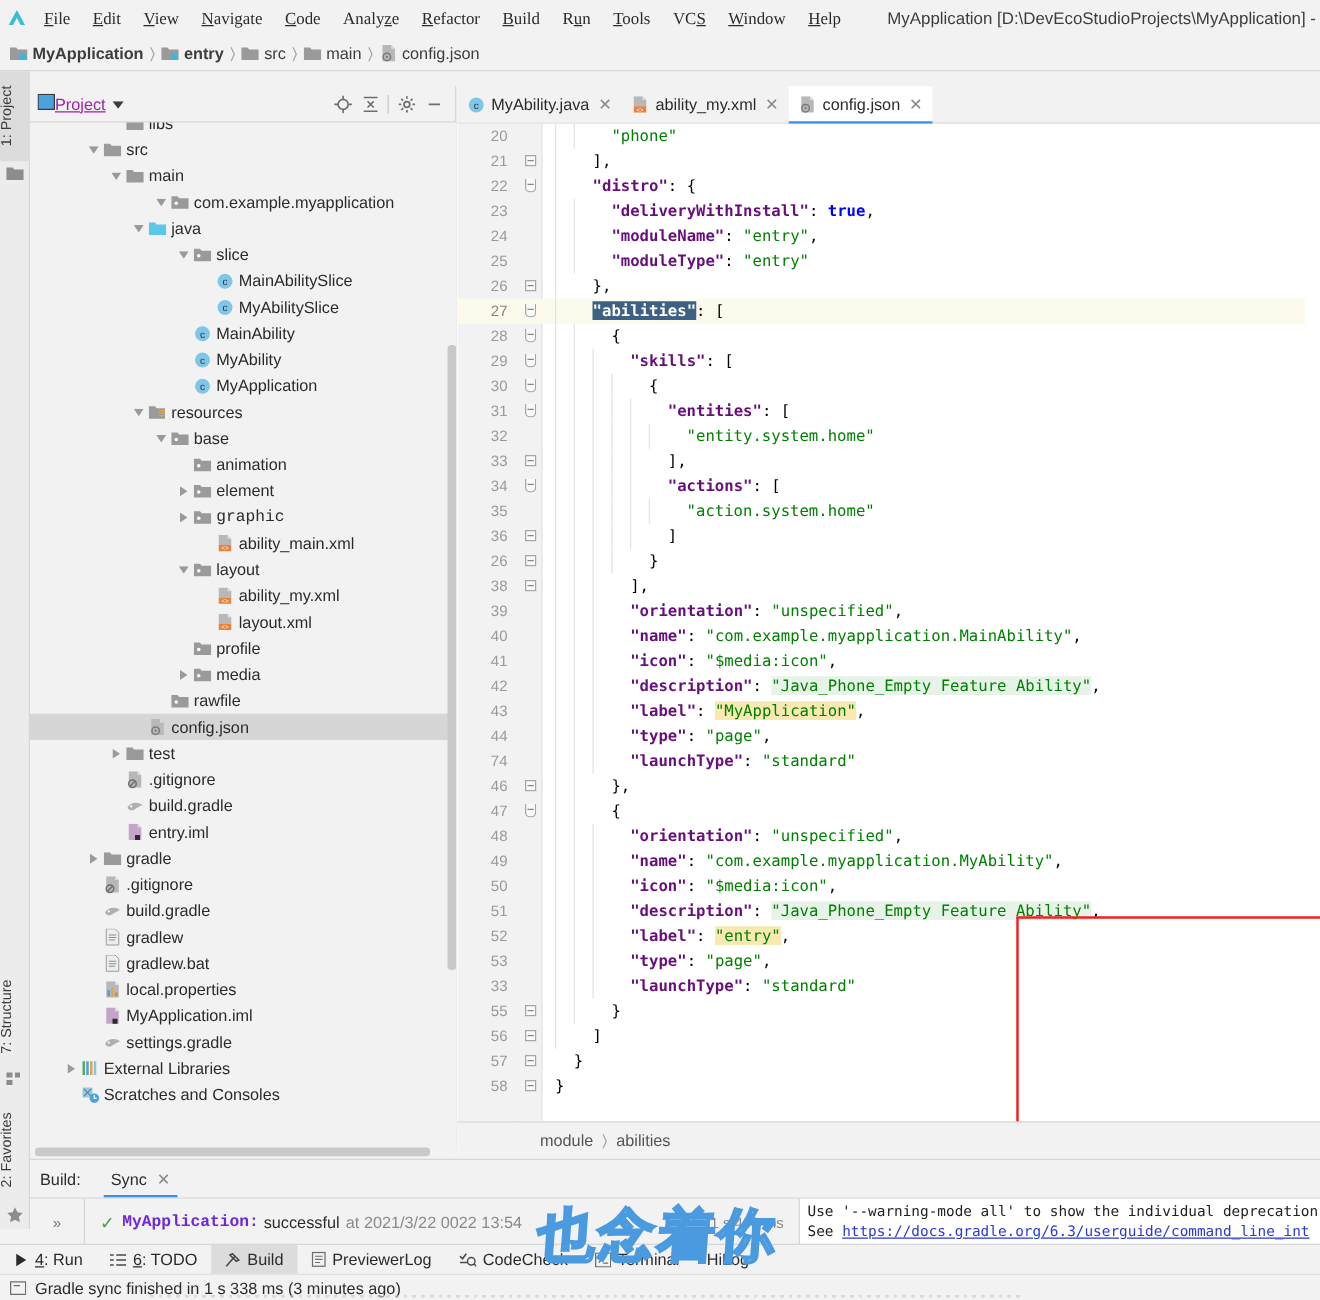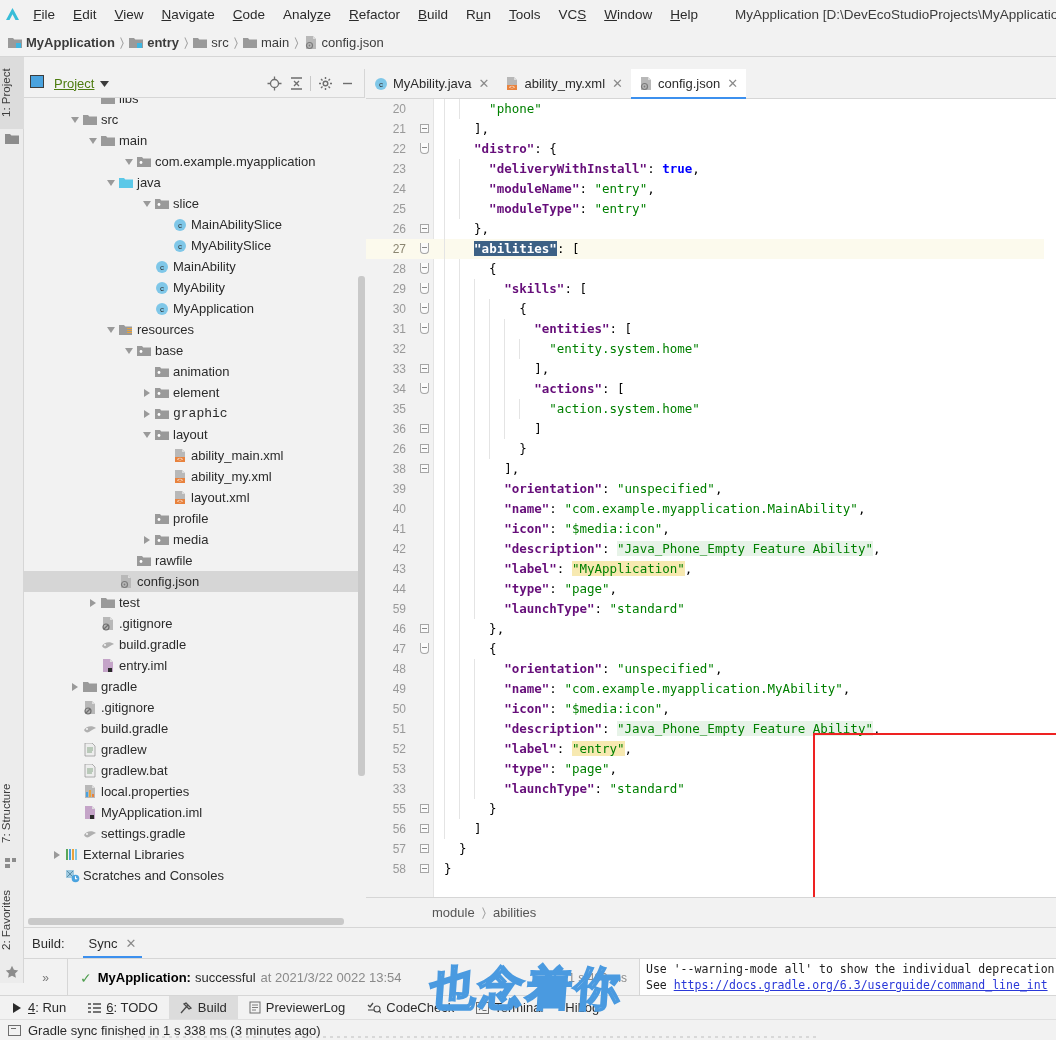--- a/index.html
+++ b/index.html
@@ -60,21 +60,21 @@
 
   
   .projpanel {
     position: absolute; left: 24px; top: 69px; width: 341px; height: 858px;
     background: #f2f2f2; border-right: 1px solid #d6d6d6;
   }
   .proj-head {
     height: 28px; display: flex; align-items: center; padding: 0 6px;
     background: #f2f2f2;
   }
-  .proj-head .title { font-size: 13px; margin-left: 10px; color: #4d7c0f; text-decoration: underline; }
+  .proj-head .title { font-size: 13px; margin-left: 0; color: #a21caf; text-decoration: underline; }
   .proj-head .spacer { flex: 1; }
   .proj-head .tb { width: 22px; height: 22px; display: flex; align-items: center; justify-content: center; cursor: default; }
   .proj-divider { width: 1px; height: 15px; background: #c8c8c8; margin: 0 3px; }
 
   .tree {
     position: absolute; top: 28px; left: 0; width: 341px; height: 830px;
     background: #f2f2f2; overflow: hidden;
     border-top: 1px solid #d6d6d6;
   }
   .row {
@@ -210,21 +210,21 @@
   }
   .bp-left {
     width: 44px; height: 38px; background: #f2f2f2; display: flex; align-items: center; justify-content: center;
     color: #777; font-size: 12px; border-right: 1px solid #d6d6d6;
   }
   .bp-tree {
     flex: 1; background: #f2f2f2; display: flex; align-items: center; padding-left: 12px;
     font-size: 13px; position: relative; border-right: 1px solid #d6d6d6;
   }
   .bp-tree .ok { color: #4f9e4f; margin-right: 6px; font-size: 14px; }
-  .bp-tree .nm { font-weight: bold; color: #000000; }
+  .bp-tree .nm { font-weight: bold; color: #6d28d9; font-family: Liberation Mono, monospace; }
   .bp-tree .st { color: #2b2b2b; margin-left: 4px; }
   .bp-tree .at { color: #8a8a8a; margin-left: 5px; }
   .bp-tree .dur { position: absolute; right: 12px; color: #8a8a8a; font-size: 12px; }
   .bp-console {
     width: 416px; background: #fff; padding: 2px 6px; overflow: hidden;
     font-family: "DejaVu Sans Mono", monospace; font-size: 11.5px; line-height: 16px;
     color: #222; white-space: pre;
   }
   .bp-console a { color: #2a38d8; text-decoration: underline; }
 
@@ -269,21 +269,21 @@
 <body>
 
 <div id="app">
 
   <div class="menubar">
     <div class="logo-ide">
       <svg width="17" height="17" viewBox="0 0 17 17">
         <path d="M8.5 2 L15 14 L11.5 14 L8.5 8.2 L5.5 14 L2 14 Z" fill="#38bdd8"></path>
       </svg>
     </div>
-    <div id="menu-items" style="display:flex;align-items:center;">
+    <div id="menu-items" style="display:flex;align-items:center;font-family:Liberation Serif, serif;">
         <div class="menu-item"><u>F</u>ile</div>
         <div class="menu-item"><u>E</u>dit</div>
         <div class="menu-item"><u>V</u>iew</div>
         <div class="menu-item"><u>N</u>avigate</div>
         <div class="menu-item"><u>C</u>ode</div>
         <div class="menu-item">Analy<u>z</u>e</div>
         <div class="menu-item"><u>R</u>efactor</div>
         <div class="menu-item"><u>B</u>uild</div>
         <div class="menu-item">R<u>u</u>n</div>
         <div class="menu-item"><u>T</u>ools</div>
@@ -599,45 +599,45 @@
               </svg>
             </span>
             <span class="ic" style="display: inline-flex; align-items: center;">
               <svg width="14" height="12" viewBox="0 0 14 12">
                 <path d="M0 1h5l1.3 1.5H14V11H0z" fill="#9a9a9a"></path>
                 <circle cx="4" cy="6.5" r="1.4" fill="#fff"></circle>
               </svg>
             </span>
             <span class="lbl">graphic</span>
           </div>
-          <div class="row" style="padding-left: 116px;">
-            <span class="arrow">
-              <svg width="8" height="6" viewBox="0 0 8 6">
-                <path d="M0 0h8L4 6z" fill="#9a9a9a"></path>
-              </svg>
-            </span>
-            <span class="ic" style="display: inline-flex; align-items: center;">
-              <svg width="14" height="12" viewBox="0 0 14 12">
-                <path d="M0 1h5l1.3 1.5H14V11H0z" fill="#9a9a9a"></path>
-                <circle cx="4" cy="6.5" r="1.4" fill="#fff"></circle>
-              </svg>
-            </span>
-            <span class="lbl">layout</span>
-          </div>
           <div class="row" style="padding-left: 134px;">
             <span class="arrow"></span>
             <span class="ic" style="display: inline-flex; align-items: center;">
               <svg width="14" height="14" viewBox="0 0 14 14">
                 <path d="M2 0h7l3 3v5H2z" fill="#b8b8b8"></path>
                 <path d="M9 0l3 3H9z" fill="#dcdcdc"></path>
                 <rect x="2" y="8" width="10" height="5" fill="#e8823d"></rect>
                 <text x="7" y="12.3" font-size="5" fill="#fff" text-anchor="middle" font-family="Liberation Sans">&lt;&gt;</text>
               </svg>
             </span>
             <span class="lbl">ability_main.xml</span>
+          </div>
+          <div class="row" style="padding-left: 116px;">
+            <span class="arrow">
+              <svg width="8" height="6" viewBox="0 0 8 6">
+                <path d="M0 0h8L4 6z" fill="#9a9a9a"></path>
+              </svg>
+            </span>
+            <span class="ic" style="display: inline-flex; align-items: center;">
+              <svg width="14" height="12" viewBox="0 0 14 12">
+                <path d="M0 1h5l1.3 1.5H14V11H0z" fill="#9a9a9a"></path>
+                <circle cx="4" cy="6.5" r="1.4" fill="#fff"></circle>
+              </svg>
+            </span>
+            <span class="lbl">layout</span>
           </div>
           <div class="row" style="padding-left: 134px;">
             <span class="arrow"></span>
             <span class="ic" style="display: inline-flex; align-items: center;">
               <svg width="14" height="14" viewBox="0 0 14 14">
                 <path d="M2 0h7l3 3v5H2z" fill="#b8b8b8"></path>
                 <path d="M9 0l3 3H9z" fill="#dcdcdc"></path>
                 <rect x="2" y="8" width="10" height="5" fill="#e8823d"></rect>
                 <text x="7" y="12.3" font-size="5" fill="#fff" text-anchor="middle" font-family="Liberation Sans">&lt;&gt;</text>
               </svg>
@@ -933,21 +933,21 @@
           <div class="line"><span class="num">35</span><span class="indent-guide" style="left: 78px;"></span><span class="indent-guide" style="left: 93.04px;"></span><span class="indent-guide" style="left: 108.08px;"></span><span class="indent-guide" style="left: 123.12px;"></span><span class="indent-guide" style="left: 138.16px;"></span><span class="indent-guide" style="left: 153.2px;"></span><span class="code" style="left: 183.28px;"><span class="s">"action.system.home"</span></span></div>
           <div class="line"><span class="num">36</span><span class="indent-guide" style="left: 78px;"></span><span class="indent-guide" style="left: 93.04px;"></span><span class="indent-guide" style="left: 108.08px;"></span><span class="indent-guide" style="left: 123.12px;"></span><span class="indent-guide" style="left: 138.16px;"></span><span class="fold closed"></span><span class="code" style="left: 168.24px;"><span class="p">]</span></span></div>
           <div class="line"><span class="num">26</span><span class="indent-guide" style="left: 78px;"></span><span class="indent-guide" style="left: 93.04px;"></span><span class="indent-guide" style="left: 108.08px;"></span><span class="indent-guide" style="left: 123.12px;"></span><span class="fold closed"></span><span class="code" style="left: 153.2px;"><span class="p">}</span></span></div>
           <div class="line"><span class="num">38</span><span class="indent-guide" style="left: 78px;"></span><span class="indent-guide" style="left: 93.04px;"></span><span class="indent-guide" style="left: 108.08px;"></span><span class="fold closed"></span><span class="code" style="left: 138.16px;"><span class="p">],</span></span></div>
           <div class="line"><span class="num">39</span><span class="indent-guide" style="left: 78px;"></span><span class="indent-guide" style="left: 93.04px;"></span><span class="indent-guide" style="left: 108.08px;"></span><span class="code" style="left: 138.16px;"><span class="k">"orientation"</span><span class="p">: </span><span class="s">"unspecified"</span><span class="p">,</span></span></div>
           <div class="line"><span class="num">40</span><span class="indent-guide" style="left: 78px;"></span><span class="indent-guide" style="left: 93.04px;"></span><span class="indent-guide" style="left: 108.08px;"></span><span class="code" style="left: 138.16px;"><span class="k">"name"</span><span class="p">: </span><span class="s">"com.example.myapplication.MainAbility"</span><span class="p">,</span></span></div>
           <div class="line"><span class="num">41</span><span class="indent-guide" style="left: 78px;"></span><span class="indent-guide" style="left: 93.04px;"></span><span class="indent-guide" style="left: 108.08px;"></span><span class="code" style="left: 138.16px;"><span class="k">"icon"</span><span class="p">: </span><span class="s">"$media:icon"</span><span class="p">,</span></span></div>
           <div class="line"><span class="num">42</span><span class="indent-guide" style="left: 78px;"></span><span class="indent-guide" style="left: 93.04px;"></span><span class="indent-guide" style="left: 108.08px;"></span><span class="code" style="left: 138.16px;"><span class="k">"description"</span><span class="p">: </span><span class="s hl-green">"Java_Phone_Empty Feature Ability"</span><span class="p">,</span></span></div>
           <div class="line"><span class="num">43</span><span class="indent-guide" style="left: 78px;"></span><span class="indent-guide" style="left: 93.04px;"></span><span class="indent-guide" style="left: 108.08px;"></span><span class="code" style="left: 138.16px;"><span class="k">"label"</span><span class="p">: </span><span class="s hl-yellow">"MyApplication"</span><span class="p">,</span></span></div>
           <div class="line"><span class="num">44</span><span class="indent-guide" style="left: 78px;"></span><span class="indent-guide" style="left: 93.04px;"></span><span class="indent-guide" style="left: 108.08px;"></span><span class="code" style="left: 138.16px;"><span class="k">"type"</span><span class="p">: </span><span class="s">"page"</span><span class="p">,</span></span></div>
-          <div class="line"><span class="num">59</span><span class="indent-guide" style="left: 78px;"></span><span class="indent-guide" style="left: 93.04px;"></span><span class="indent-guide" style="left: 108.08px;"></span><span class="code" style="left: 138.16px;"><span class="k">"launchType"</span><span class="p">: </span><span class="s">"standard"</span></span></div>
+          <div class="line"><span class="num">74</span><span class="indent-guide" style="left: 78px;"></span><span class="indent-guide" style="left: 93.04px;"></span><span class="indent-guide" style="left: 108.08px;"></span><span class="code" style="left: 138.16px;"><span class="k">"launchType"</span><span class="p">: </span><span class="s">"standard"</span></span></div>
           <div class="line"><span class="num">46</span><span class="indent-guide" style="left: 78px;"></span><span class="indent-guide" style="left: 93.04px;"></span><span class="fold closed"></span><span class="code" style="left: 123.12px;"><span class="p">},</span></span></div>
           <div class="line"><span class="num">47</span><span class="indent-guide" style="left: 78px;"></span><span class="indent-guide" style="left: 93.04px;"></span><span class="fold open"></span><span class="code" style="left: 123.12px;"><span class="p">{</span></span></div>
           <div class="line"><span class="num">48</span><span class="indent-guide" style="left: 78px;"></span><span class="indent-guide" style="left: 93.04px;"></span><span class="indent-guide" style="left: 108.08px;"></span><span class="code" style="left: 138.16px;"><span class="k">"orientation"</span><span class="p">: </span><span class="s">"unspecified"</span><span class="p">,</span></span></div>
           <div class="line"><span class="num">49</span><span class="indent-guide" style="left: 78px;"></span><span class="indent-guide" style="left: 93.04px;"></span><span class="indent-guide" style="left: 108.08px;"></span><span class="code" style="left: 138.16px;"><span class="k">"name"</span><span class="p">: </span><span class="s">"com.example.myapplication.MyAbility"</span><span class="p">,</span></span></div>
           <div class="line"><span class="num">50</span><span class="indent-guide" style="left: 78px;"></span><span class="indent-guide" style="left: 93.04px;"></span><span class="indent-guide" style="left: 108.08px;"></span><span class="code" style="left: 138.16px;"><span class="k">"icon"</span><span class="p">: </span><span class="s">"$media:icon"</span><span class="p">,</span></span></div>
           <div class="line"><span class="num">51</span><span class="indent-guide" style="left: 78px;"></span><span class="indent-guide" style="left: 93.04px;"></span><span class="indent-guide" style="left: 108.08px;"></span><span class="code" style="left: 138.16px;"><span class="k">"description"</span><span class="p">: </span><span class="s hl-green">"Java_Phone_Empty Feature Ability"</span><span class="p">,</span></span></div>
           <div class="line"><span class="num">52</span><span class="indent-guide" style="left: 78px;"></span><span class="indent-guide" style="left: 93.04px;"></span><span class="indent-guide" style="left: 108.08px;"></span><span class="code" style="left: 138.16px;"><span class="k">"label"</span><span class="p">: </span><span class="s hl-yellow">"entry"</span><span class="p">,</span></span></div>
           <div class="line"><span class="num">53</span><span class="indent-guide" style="left: 78px;"></span><span class="indent-guide" style="left: 93.04px;"></span><span class="indent-guide" style="left: 108.08px;"></span><span class="code" style="left: 138.16px;"><span class="k">"type"</span><span class="p">: </span><span class="s">"page"</span><span class="p">,</span></span></div>
           <div class="line"><span class="num">33</span><span class="indent-guide" style="left: 78px;"></span><span class="indent-guide" style="left: 93.04px;"></span><span class="indent-guide" style="left: 108.08px;"></span><span class="code" style="left: 138.16px;"><span class="k">"launchType"</span><span class="p">: </span><span class="s">"standard"</span></span></div>
           <div class="line"><span class="num">55</span><span class="indent-guide" style="left: 78px;"></span><span class="indent-guide" style="left: 93.04px;"></span><span class="fold closed"></span><span class="code" style="left: 123.12px;"><span class="p">}</span></span></div>

